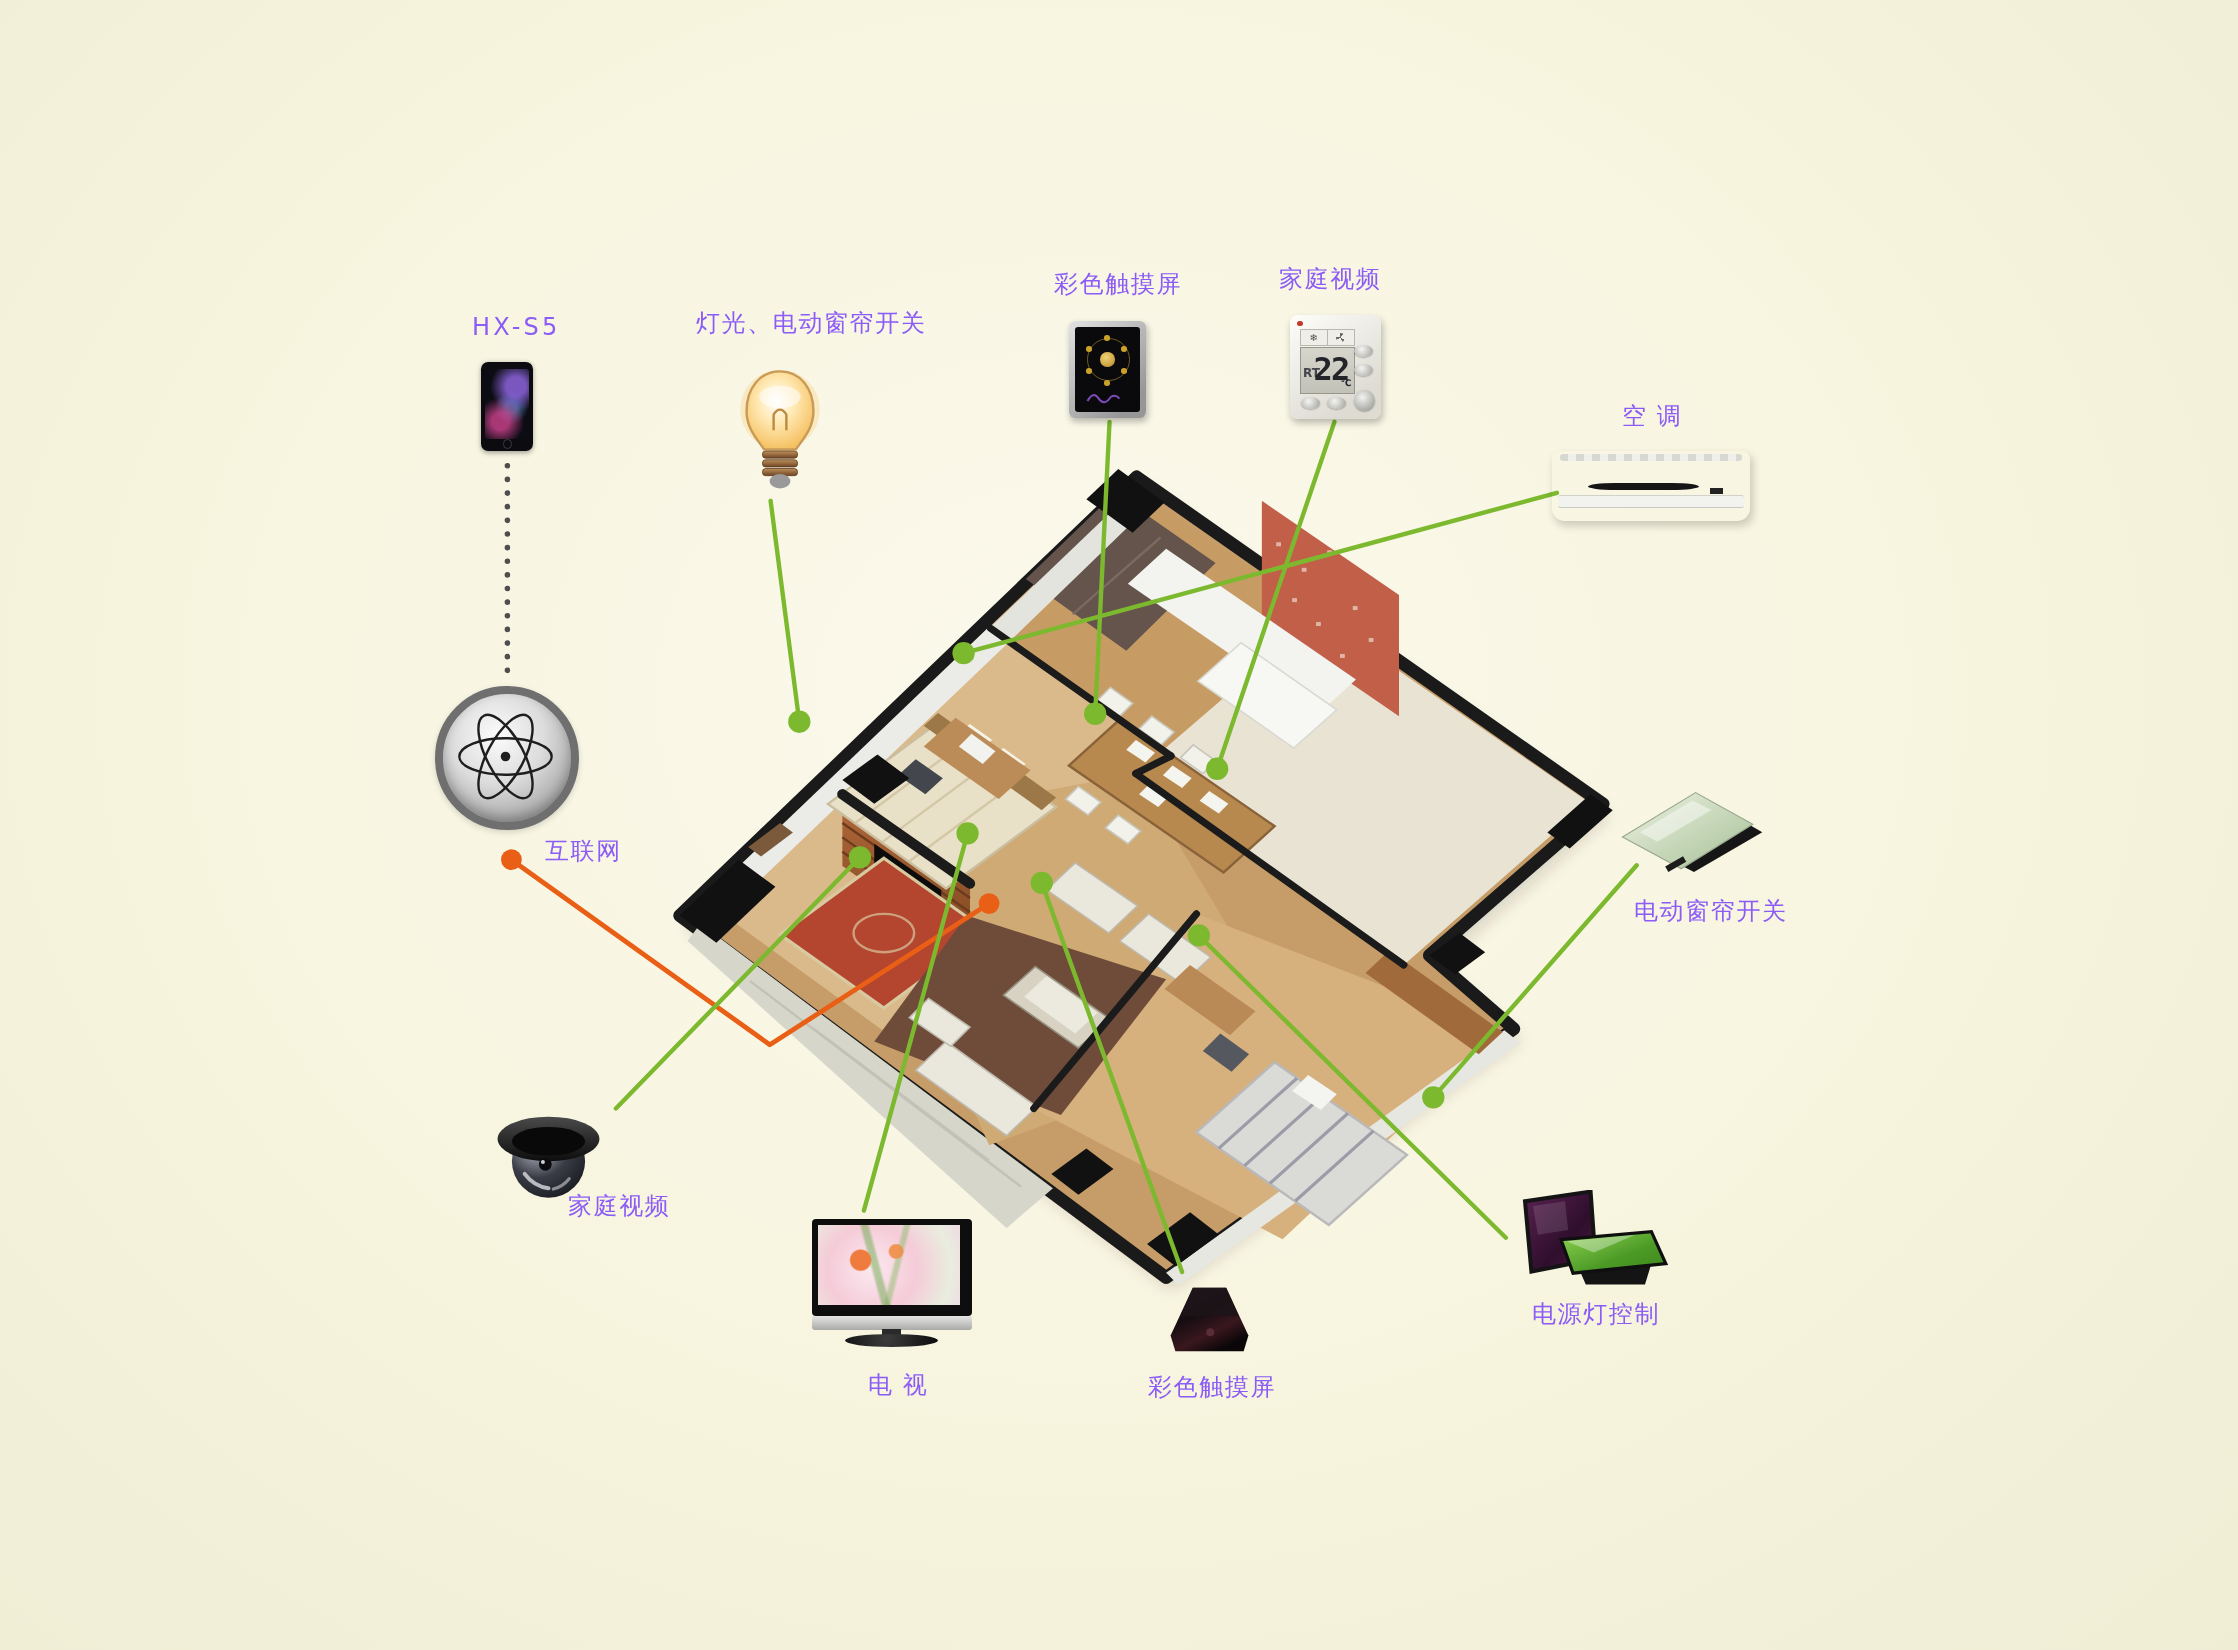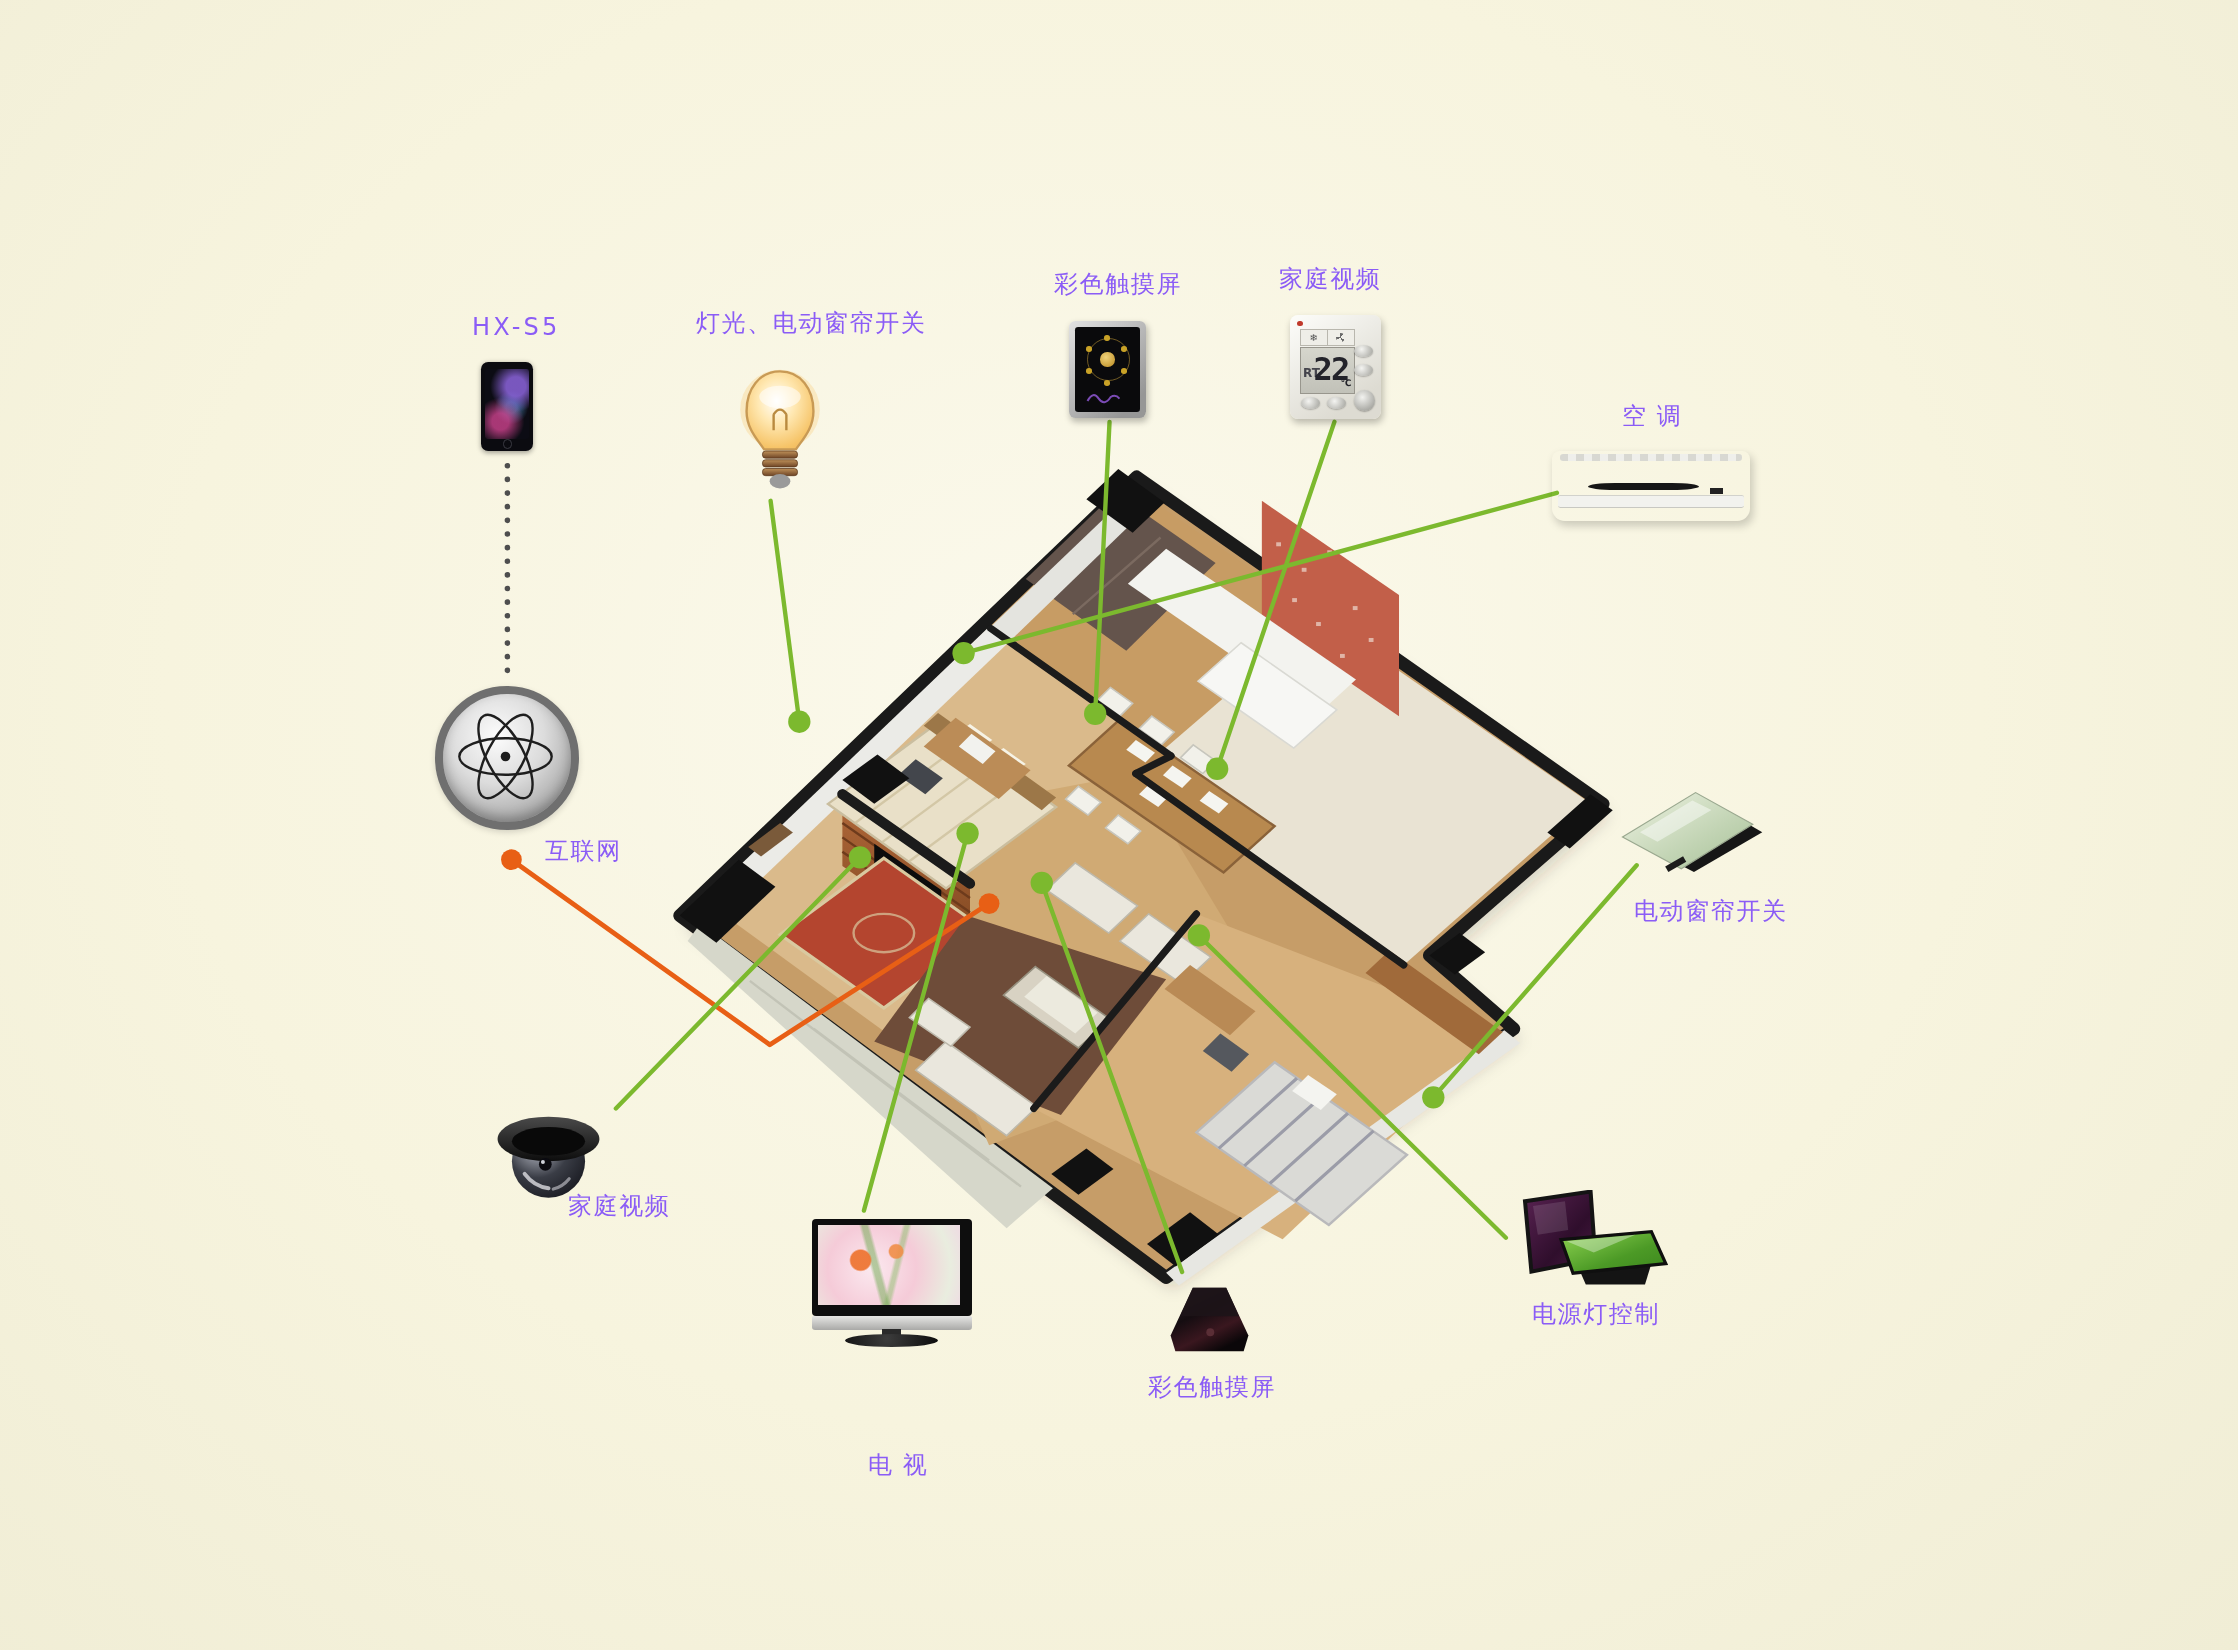--- a/index.html
+++ b/index.html
@@ -390,17 +390,17 @@
   <rect x="62" y="88" width="26" height="8" fill="#1c1c1c" transform="rotate(-30 75 92)"></rect>
 </svg>
 
 <div class="lbl" style="left:472px;top:313px;letter-spacing:3.2px;">HX-S5</div>
 <div class="lbl" style="left:696px;top:307px;">灯光、电动窗帘开关</div>
 <div class="lbl" style="left:1054px;top:268px;">彩色触摸屏</div>
 <div class="lbl" style="left:1279px;top:263px;">家庭视频</div>
 <div class="lbl" style="left:1622px;top:400px;">空 调</div>
 <div class="lbl" style="left:545px;top:835px;font-family:Liberation Mono, monospace;">互联网</div>
 <div class="lbl" style="left:568px;top:1190px;">家庭视频</div>
-<div class="lbl" style="left:868px;top:1449px;">电 视</div>
+<div class="lbl" style="left:868px;top:1369px;">电 视</div>
 <div class="lbl" style="left:1148px;top:1371px;">彩色触摸屏</div>
 <div class="lbl" style="left:1532px;top:1298px;">电源灯控制</div>
 <div class="lbl" style="left:1634px;top:895px;">电动窗帘开关</div>
 
 
 </body></html>

